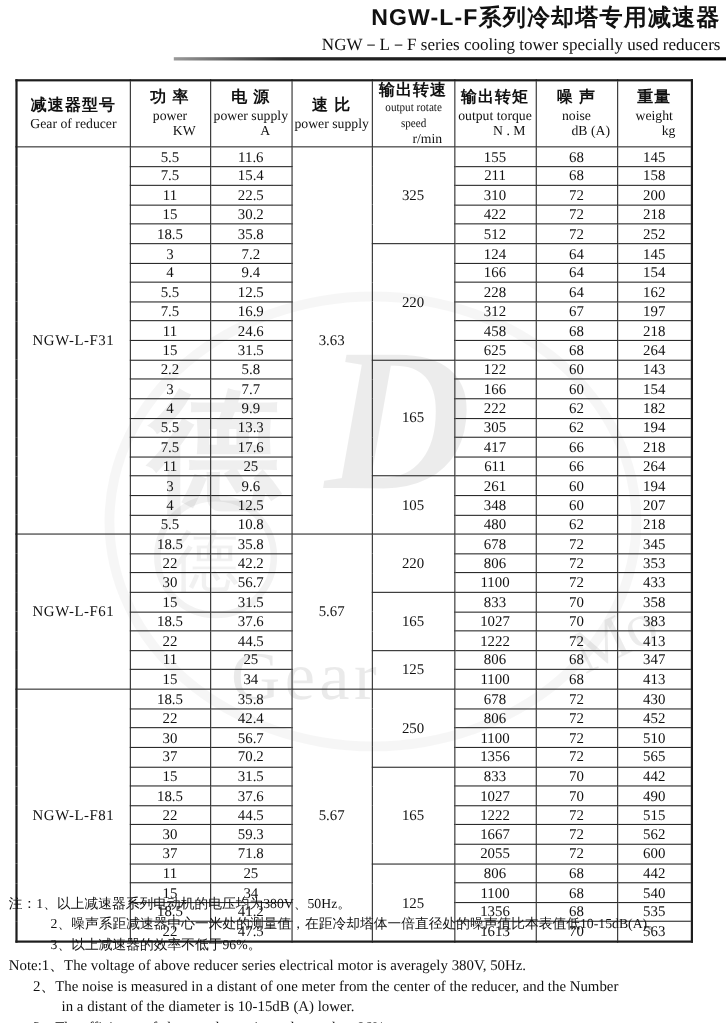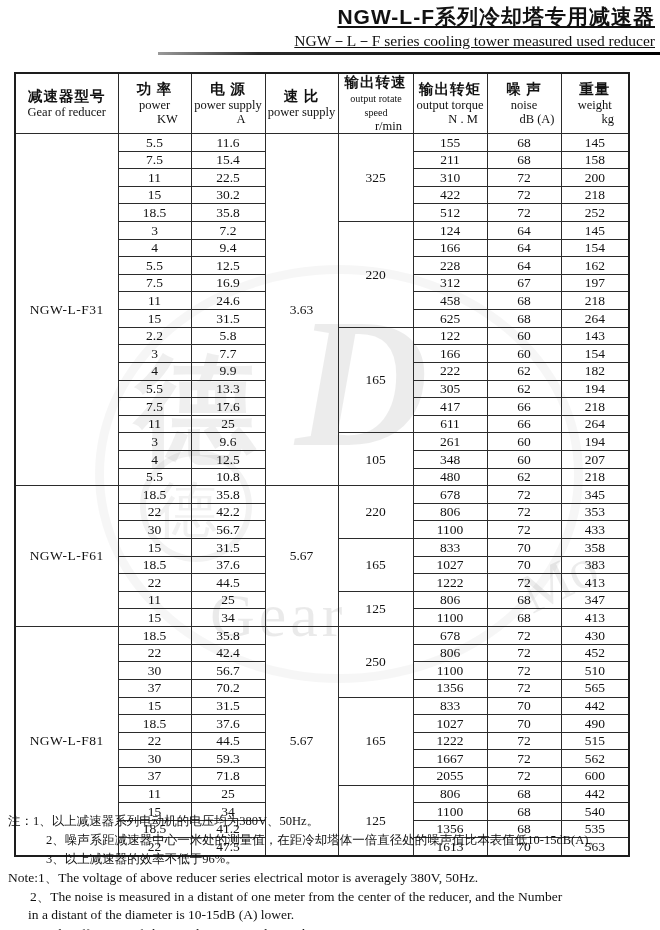--- a/index.html
+++ b/index.html
@@ -1,20 +1,20 @@
 <!DOCTYPE html>
 <html><head>
 <meta charset="utf-8">
 <style>
   html,body{margin:0;padding:0;background:#fff;}
   .page{position:relative;width:660px;height:930px;background:#fff;overflow:hidden;
         font-family:"Liberation Serif","DejaVu Serif",serif;color:#111;}
 
   
-  .doc-header{position:absolute;top:4px;left:0;right:5px;text-align:right;z-index:2;text-decoration:underline;}
+  .doc-header{position:absolute;top:4px;left:0;right:5px;text-align:right;z-index:2;}
   .title-zh{font-family:"Liberation Sans","DejaVu Sans",sans-serif;font-weight:bold;
             font-size:21px;letter-spacing:1px;line-height:26px;}
   .title-en{font-size:15.5px;line-height:20px;margin-top:1px;}
   .title-rule{position:absolute;top:52px;left:158px;right:0;height:3px;
               background:linear-gradient(to right,#9a9a9a,#2a2a2a 20%,#000);z-index:2;}
 
   
   .wm{position:absolute;z-index:0;color:#000;pointer-events:none;user-select:none;}
   .wm-ring{left:95px;top:265px;width:470px;height:400px;border:9px solid #000;
            border-radius:50%;opacity:.035;}
@@ -40,38 +40,38 @@
   .h-unit{font-size:12.5px;line-height:14px;padding-left:26px;}
   table.spec tbody td{height:16.62px;line-height:1;font-size:13.5px;}
   td.model{font-size:13.5px;letter-spacing:.5px;}
 
   
   .notes{position:absolute;left:8px;top:812px;right:2px;z-index:2;}
   .note-zh{font-size:12.5px;line-height:19px;white-space:nowrap;}
   .note-en{font-size:13.5px;line-height:18.5px;white-space:nowrap;}
   .ind-zh{margin-left:38px;}
   .ind-en{margin-left:22px;}
-  .ind-en2{margin-left:20px;}
+  .ind-en2{margin-left:48px;}
 </style>
 </head>
 <body>
 
 <div class="page">
 
   <div class="wm wm-ring"></div>
   <div class="wm wm-seal">德</div>
   <div class="wm wm-logo">D</div>
   <div class="wm wm-seal2-ring"></div>
   <div class="wm wm-seal2">德</div>
   <div class="wm wm-gear">Gear</div>
   <div class="wm wm-mo">Mo</div>
 
   <div class="doc-header">
     <div class="title-zh">NGW-L-F系列冷却塔专用减速器</div>
-    <div class="title-en">NGW－L－F  series cooling tower measured used reducer</div>
+    <div class="title-en">NGW－L－F  series cooling tower specially used reducers</div>
   </div>
   <div class="title-rule"></div>
 
   <table class="spec">
     <colgroup>
       <col style="width:103px">
         <col style="width:73px">
         <col style="width:74px">
       <col style="width:73px">
         <col style="width:75px">

